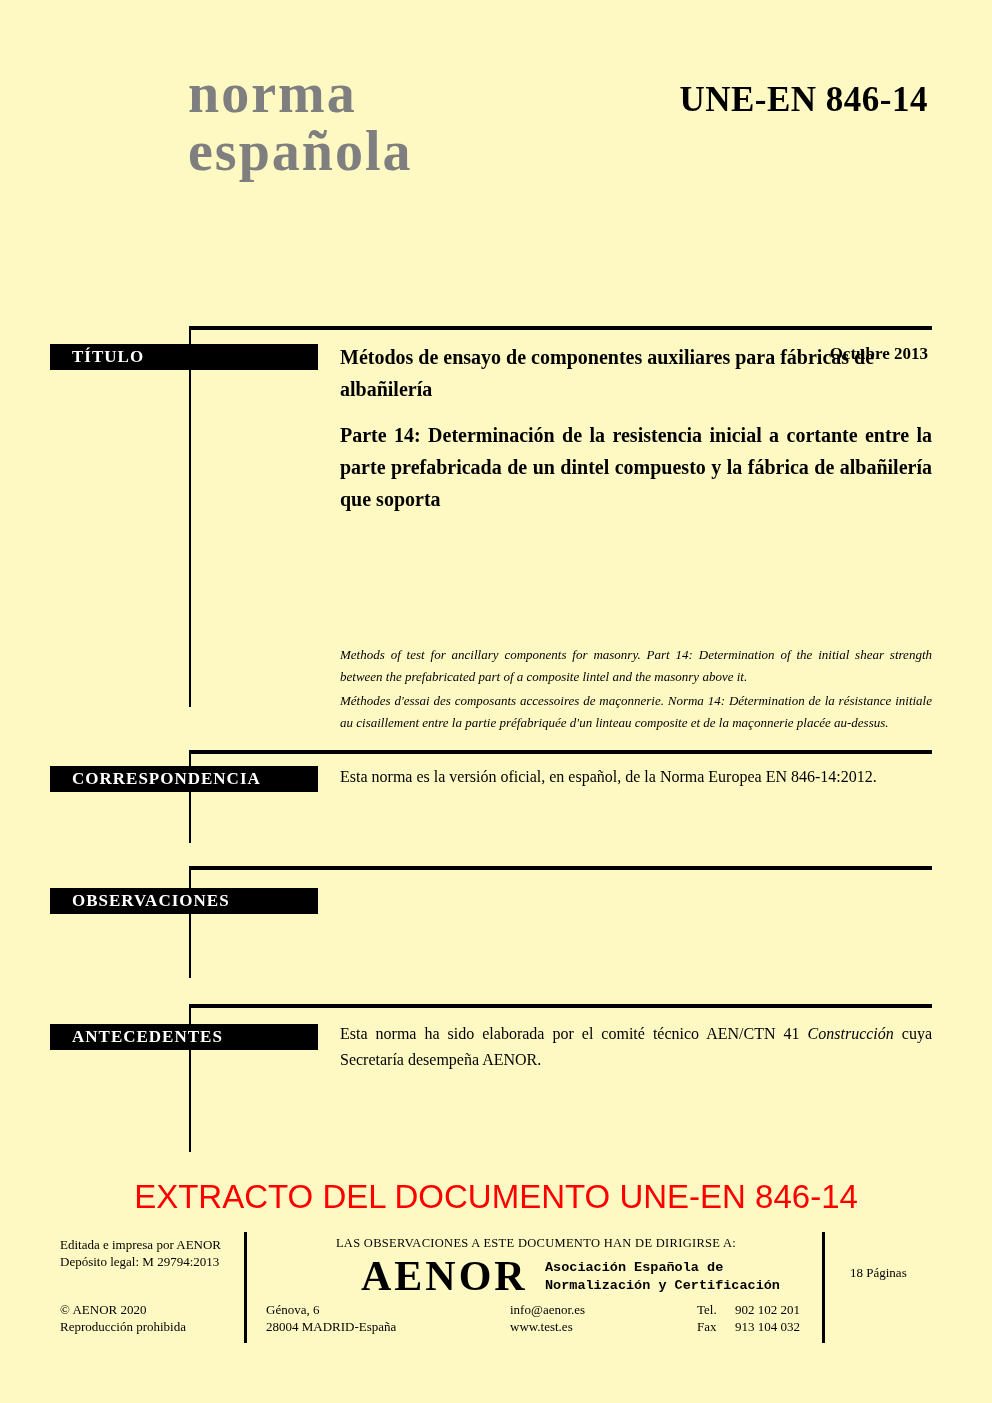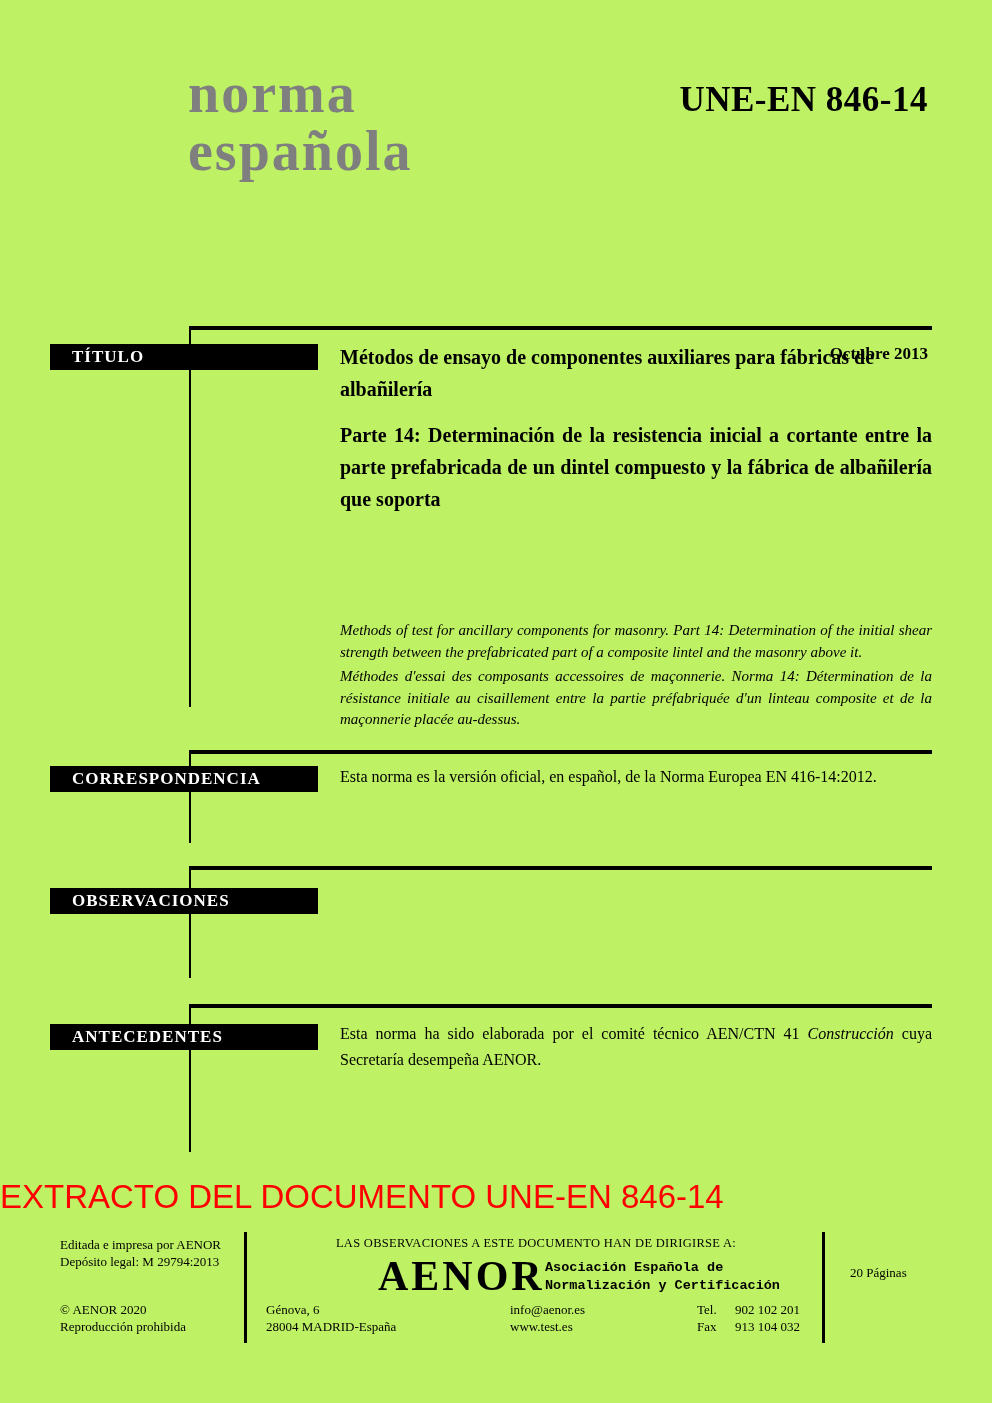--- a/index.html
+++ b/index.html
@@ -6,21 +6,21 @@
     margin: 0;
     padding: 0;
     background: #ffffff;
     font-family: "Liberation Serif", serif;
     color: #000000;
   }
   .page {
     position: relative;
     width: 992px;
     height: 1403px;
-    background: #bef264;
+    background: #fef9c3;
     overflow: hidden;
   }
   .abs { position: absolute; }
 
   
   .brand {
     left: 188px; top: 64px;
     font-size: 56px; line-height: 58px;
     font-weight: 700;
     letter-spacing: 2px;
@@ -60,45 +60,47 @@
   .content {
     left: 340px; width: 592px;
   }
 
   .title-es {
     font-size: 20px; font-weight: 700; line-height: 32px;
   }
   .just { text-align: justify; }
 
   .trans {
-    font-size: 15px; font-style: italic; line-height: 21.5px;
+    font-size: 13px; font-style: italic; line-height: 21.5px;
     text-align: justify;
+    margin-top: 24px;
   }
 
   .body-text {
     font-size: 16px; line-height: 26px;
   }
 
   .extracto {
     left: 0; top: 1178px; width: 992px;
+    text-align: center;
     font-family: "Liberation Sans", sans-serif;
     font-size: 33px;
     color: var(--accent-red, #fe0000);
   }
 
   
   .fdiv { width: 3px; background: #000; top: 1232px; height: 111px; }
   .f13 { font-size: 13px; line-height: 17px; }
   .fnote {
     left: 250px; top: 1236px; width: 572px;
     text-align: center;
     font-size: 12.5px; letter-spacing: 0.3px;
   }
   .aenor-logo {
-    left: 378px; top: 1252px;
+    left: 361px; top: 1252px;
     font-size: 42px; font-weight: 700;
     letter-spacing: 3px;
     text-align: center;
   }
   .aenor-name {
     left: 545px; top: 1259px;
     font-family: Liberation Mono, monospace;
     font-size: 13.5px; font-weight: 700; line-height: 18px;
   }
 </style>
@@ -118,21 +120,21 @@
   <div class="abs vline" style="top:326px;height:381px"></div>
   <div class="abs label-box" style="top:344px">TÍTULO</div>
   <div class="abs content title-es" style="top:341px">Métodos de ensayo de componentes auxiliares para fábricas de albañilería</div>
   <div class="abs content title-es just" style="top:419px">Parte 14: Determinación de la resistencia inicial a cortante entre la parte prefabricada de un dintel compuesto y la fábrica de albañilería que soporta</div>
   <div class="abs content trans" style="top:620px">Methods of test for ancillary components for masonry. Part 14: Determination of the initial shear strength between the prefabricated part of a composite lintel and the masonry above it.</div>
   <div class="abs content trans" style="top:666px">Méthodes d'essai des composants accessoires de maçonnerie. Norma 14: Détermination de la résistance initiale au cisaillement entre la partie préfabriquée d'un linteau composite et de la maçonnerie placée au-dessus.</div>
 
   <div class="abs rule" style="top:750px"></div>
   <div class="abs vline" style="top:750px;height:93px"></div>
   <div class="abs label-box" style="top:766px">CORRESPONDENCIA</div>
-  <div class="abs content body-text" style="top:764px">Esta norma es la versión oficial, en español, de la Norma Europea EN 416-14:2012.</div>
+  <div class="abs content body-text" style="top:764px">Esta norma es la versión oficial, en español, de la Norma Europea EN 846-14:2012.</div>
 
   <div class="abs rule" style="top:866px"></div>
   <div class="abs vline" style="top:866px;height:112px"></div>
   <div class="abs label-box" style="top:888px">OBSERVACIONES</div>
   <div class="abs content body-text" style="top:886px"></div>
 
   <div class="abs rule" style="top:1004px"></div>
   <div class="abs vline" style="top:1004px;height:148px"></div>
   <div class="abs label-box" style="top:1024px">ANTECEDENTES</div>
   <div class="abs content body-text just" style="top:1021px"><span>Esta norma ha sido elaborada por el comité técnico AEN/CTN 41 </span><i>Construcción</i><span> cuya Secretaría desempeña AENOR.</span></div>
@@ -159,15 +161,15 @@
   <div class="abs f13" style="left:266px;top:1318px">28004 MADRID-España</div>
 
   <div class="abs f13" style="left:510px;top:1301px">info@aenor.es</div>
   <div class="abs f13" style="left:510px;top:1318px">www.test.es</div>
 
   <div class="abs f13" style="left:697px;top:1301px">Tel.</div>
   <div class="abs f13" style="left:735px;top:1301px">902 102 201</div>
   <div class="abs f13" style="left:697px;top:1318px">Fax</div>
   <div class="abs f13" style="left:735px;top:1318px">913 104 032</div>
 
-  <div class="abs f13" style="left:850px;top:1264px">20 Páginas</div>
+  <div class="abs f13" style="left:850px;top:1264px">18 Páginas</div>
 
 </div>
 
 </body></html>

